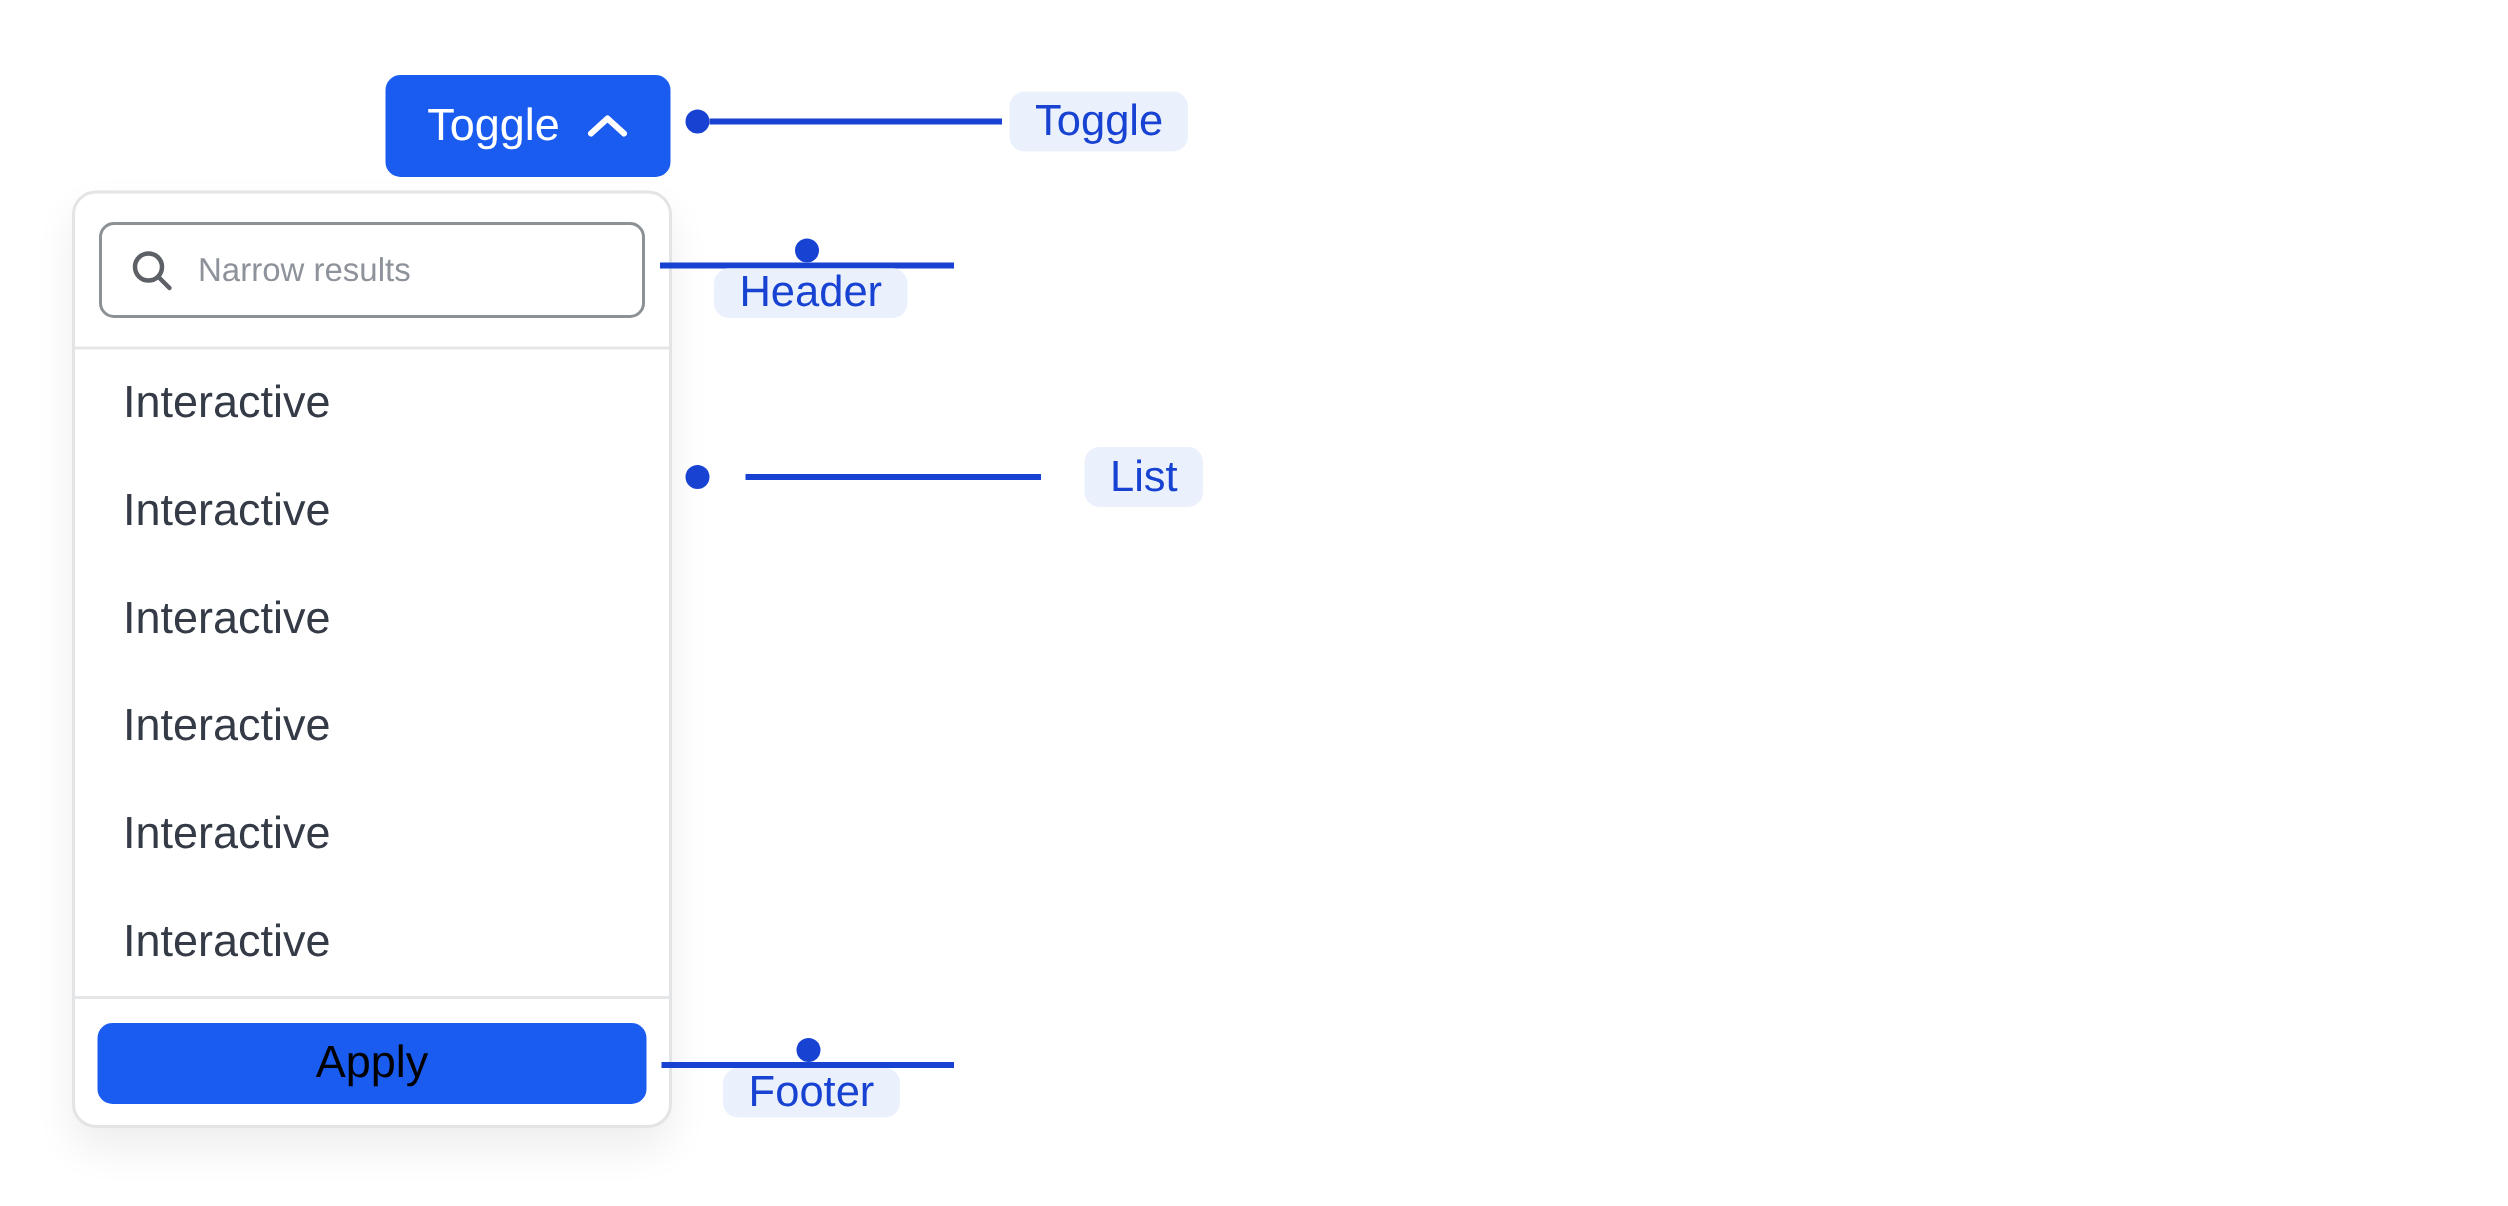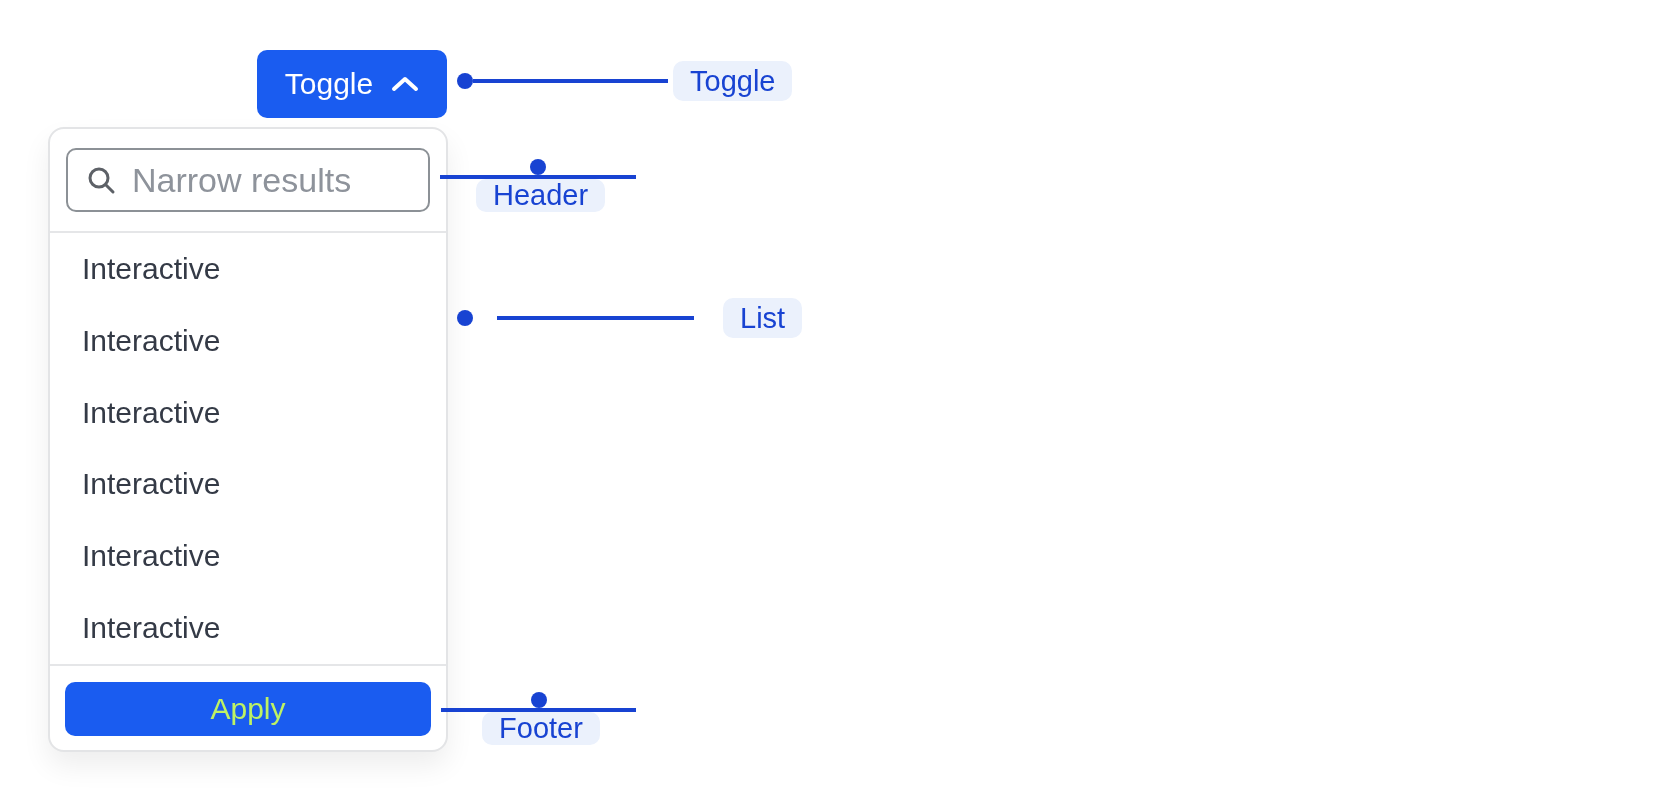--- a/index.html
+++ b/index.html
@@ -46,42 +46,42 @@
   }
   .panel-header{ padding:19px 16px; }
   .search-box{
     display:flex; align-items:center; gap:16px;
     height:64px; border:2px solid var(--input-border);
     border-radius:10px; padding:0 18px; background:#fff;
   }
   .search-box svg{ flex:0 0 auto; }
   .search-input{
     border:none; outline:none; width:100%;
-    font-size:34px; color:var(--text-dark);
+    font-size:22px; color:var(--text-dark);
     font-family:"Liberation Sans", sans-serif;
     background:transparent;
   }
   .search-input::placeholder{ color:var(--placeholder); }
 
   .panel-divider{ height:0; border-top:2px solid var(--divider); }
 
   .list{ flex:1; display:flex; flex-direction:column; overflow:hidden; }
   .list-item{
     flex:1; display:flex; align-items:center;
     padding-left:32px;
     font-size:30px; color:var(--text-dark);
     cursor:pointer;
   }
 
   .panel-footer{ border-top:2px solid var(--divider); padding:16px 15px 14px; }
   .apply-btn{
     width:100%; height:54px;
     background:var(--btn-blue);
     border:none; border-radius:10px;
-    color:#bef264; font-size:30px; font-weight:500;
+    color:#000000; font-size:30px; font-weight:500;
     font-family:"Liberation Sans", sans-serif;
     cursor:pointer;
   }
 
   
   .annotation{
     position:absolute; height:40px;
     display:flex; align-items:center;
   }
   .anno-dot{

